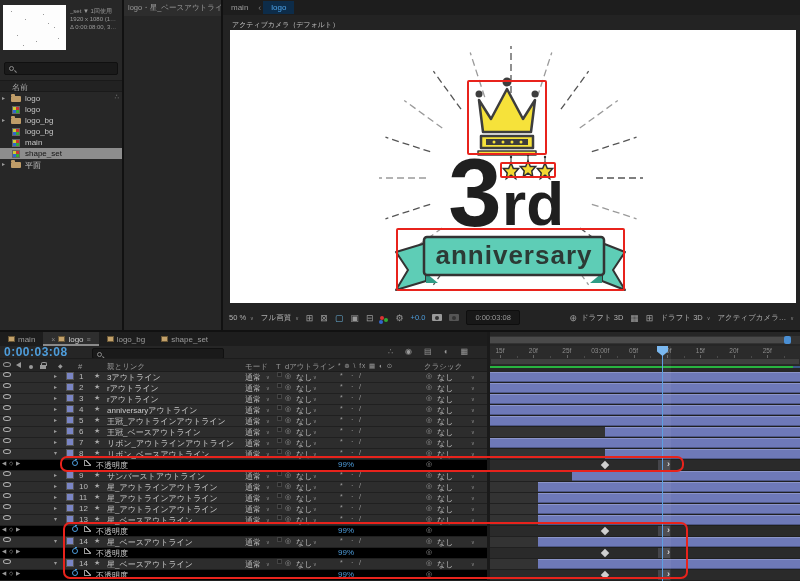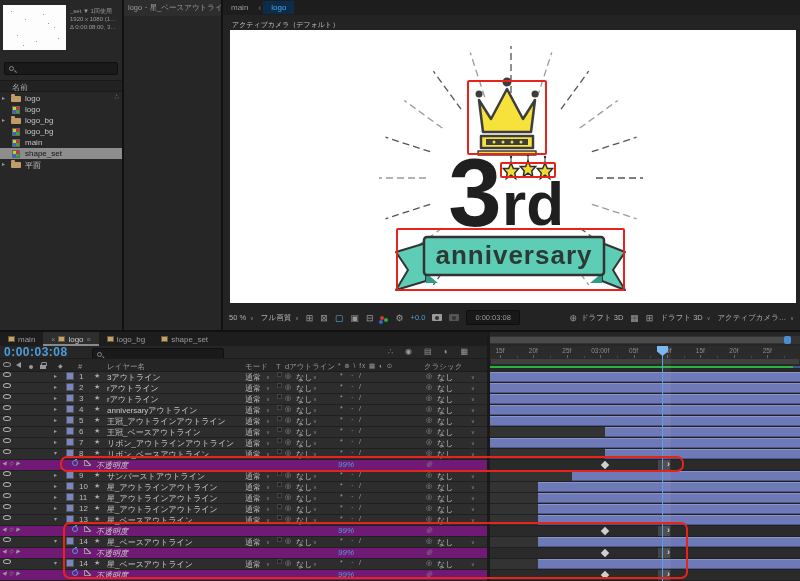--- a/index.html
+++ b/index.html
@@ -101,21 +101,21 @@
   .tickminor { position:absolute; bottom:0; width:1px; height:2px; background:#4a4a4a; }
   .workarea { position:absolute; left:490px; top:26px; width:310px; height:7px; background:#3f3f3f;
               border:1px solid #2a2a2a; }
   .greenline { position:absolute; left:490px; top:34px; width:303px; height:2px; background:#28b440; }
   .greenrest { position:absolute; left:793px; top:34px; width:7px; height:2px; background:#3a5a8a; }
 
   #tl-rows { position:absolute; left:0; top:40px; width:800px; }
   .row { position:relative; height:11px; border-bottom:1px solid #202020; }
   .rl { position:absolute; left:0; top:0; width:487px; height:10px; background:#2d2d2d;
         font-size:8px; color:#c8c8c8; }
-  .row.prop .rl { background:#701a75;font-style:italic; }
+  .row.prop .rl { background:#000000; }
   .rl span { position:absolute; top:0; white-space:nowrap; }
   .rr { position:absolute; left:490px; top:0; width:310px; height:10px; background:#333; }
   .row.prop .rr { background:#2a2a2a; }
   .bar { position:absolute; top:0px; right:0; height:10px; background:#6e79b8;
          border-top:1px solid #8b94c9; border-bottom:1px solid #4e5787; }
   .eye { left:3px; top:2.5px; width:8px; height:5px; border:1px solid #b5b5b5; border-radius:50%; }
   .exp { left:54px; font-size:6px; color:#999; top:1px; }
   .chip { left:66px; top:1px; width:8px; height:8px; background:#7a85c4; border:1px solid #555; }
   .num { left:79px; color:#bbb; }
   .rstar { left:94px; color:#aaa; font-size:7px; top:1px; }
@@ -370,21 +370,21 @@
       <span>▦</span>
     </div>
 
     <div class="colhdr">
       <i class="i-eyeh" style="left:3px"></i>
       <i class="i-spk" style="left:16px"></i>
       <i class="i-solo" style="left:29px;top:6px"></i>
       <i class="i-lock" style="left:40px;top:6px"></i>
       <span style="left:58px;color:#999;font-size:6px">◆</span>
       <span style="left:78px">#</span>
-      <span style="left:107px">レイヤー名</span>
+      <span style="left:107px">親とリンク</span>
       <span style="left:245px">モード</span>
       <span style="left:276px">T</span>
       <span style="left:285px">dアウトライン</span>
       <span class="hdrsw" style="left:338px">* ⊕ \ fx ▦ ◐ ⊙</span>
       <span style="left:424px">クラシック</span>
     </div>
 
     <div class="ruler" id="ruler">
         <span class="tick" style="left: 10px;">15f</span>
         <i class="tickmark" style="left: 10px;"></i>

